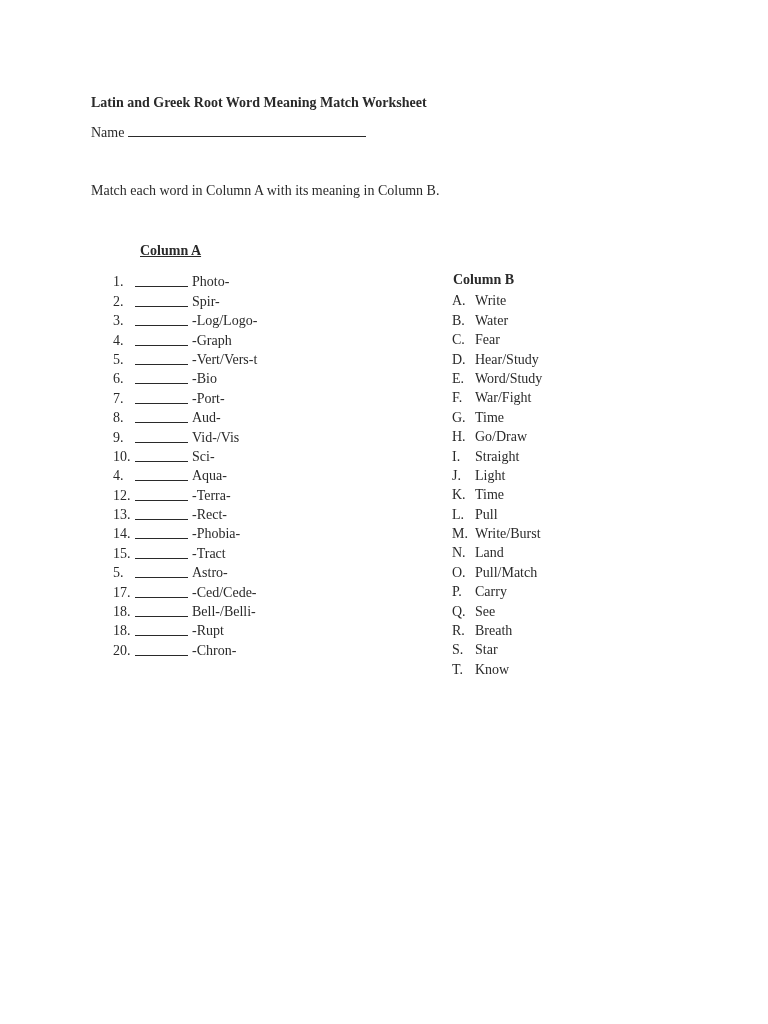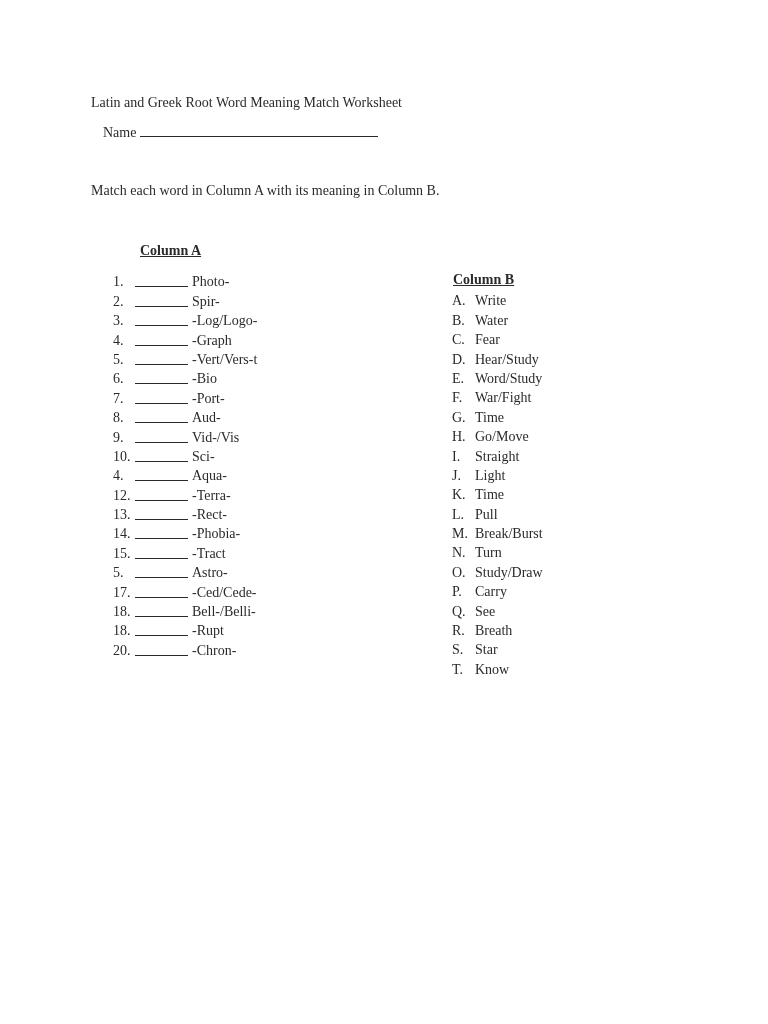--- a/index.html
+++ b/index.html
@@ -10,33 +10,33 @@
     body {
       width: 768px;
       height: 1024px;
       position: relative;
       overflow: hidden;
       font-family: "Liberation Serif", "DejaVu Serif", serif;
       font-size: 14px;
       color: #2a2a2a;
     }
     .abs { position: absolute; white-space: nowrap; line-height: 18px; }
-    .title { left: 91px; top: 94px; }
-    .name-row { left: 91px; top: 123px; margin-left: 12px; }
+    .title { left: 91px; top: 94px; font-weight: bold; }
+    .name-row { left: 91px; top: 123px; }
     .name-line {
       display: inline-block;
       width: 238px;
       border-bottom: 1px solid #2a2a2a;
       height: 13px;
       margin-left: 4px;
       vertical-align: baseline;
     }
     .instructions { left: 91px; top: 182px; text-align: right; }
     .col-a-header { left: 140px; top: 242px; font-weight: bold; text-decoration: underline; }
-    .col-b-header { left: 453px; top: 271px; font-weight: bold; text-decoration: underline; }
+    .col-b-header { left: 453px; top: 271px; font-weight: bold; }
     .a-list { position: absolute; left: 100px; top: 271px; }
     .a-item { height: 19.4px; display: flex; align-items: flex-end; }
     .a-blank {
       display: inline-block;
       width: 53px;
       border-bottom: 1px solid #2a2a2a;
       height: 12px;
       margin-left: 0px;
       margin-right: 4px;
       margin-bottom: 3px;
@@ -188,49 +188,49 @@
     <div class="b-item">
       <span class="b-letter">F.</span>
       <span>War/Fight</span>
     </div>
     <div class="b-item">
       <span class="b-letter">G.</span>
       <span>Time</span>
     </div>
     <div class="b-item">
       <span class="b-letter">H.</span>
-      <span>Go/Move</span>
+      <span>Go/Draw</span>
     </div>
     <div class="b-item">
       <span class="b-letter">I.</span>
       <span>Straight</span>
     </div>
     <div class="b-item">
       <span class="b-letter">J.</span>
       <span>Light</span>
     </div>
     <div class="b-item">
       <span class="b-letter">K.</span>
       <span>Time</span>
     </div>
     <div class="b-item">
       <span class="b-letter">L.</span>
       <span>Pull</span>
     </div>
     <div class="b-item">
       <span class="b-letter">M.</span>
-      <span>Break/Burst</span>
+      <span>Write/Burst</span>
     </div>
     <div class="b-item">
       <span class="b-letter">N.</span>
-      <span>Turn</span>
+      <span>Land</span>
     </div>
     <div class="b-item">
       <span class="b-letter">O.</span>
-      <span>Study/Draw</span>
+      <span>Pull/Match</span>
     </div>
     <div class="b-item">
       <span class="b-letter">P.</span>
       <span>Carry</span>
     </div>
     <div class="b-item">
       <span class="b-letter">Q.</span>
       <span>See</span>
     </div>
     <div class="b-item">

